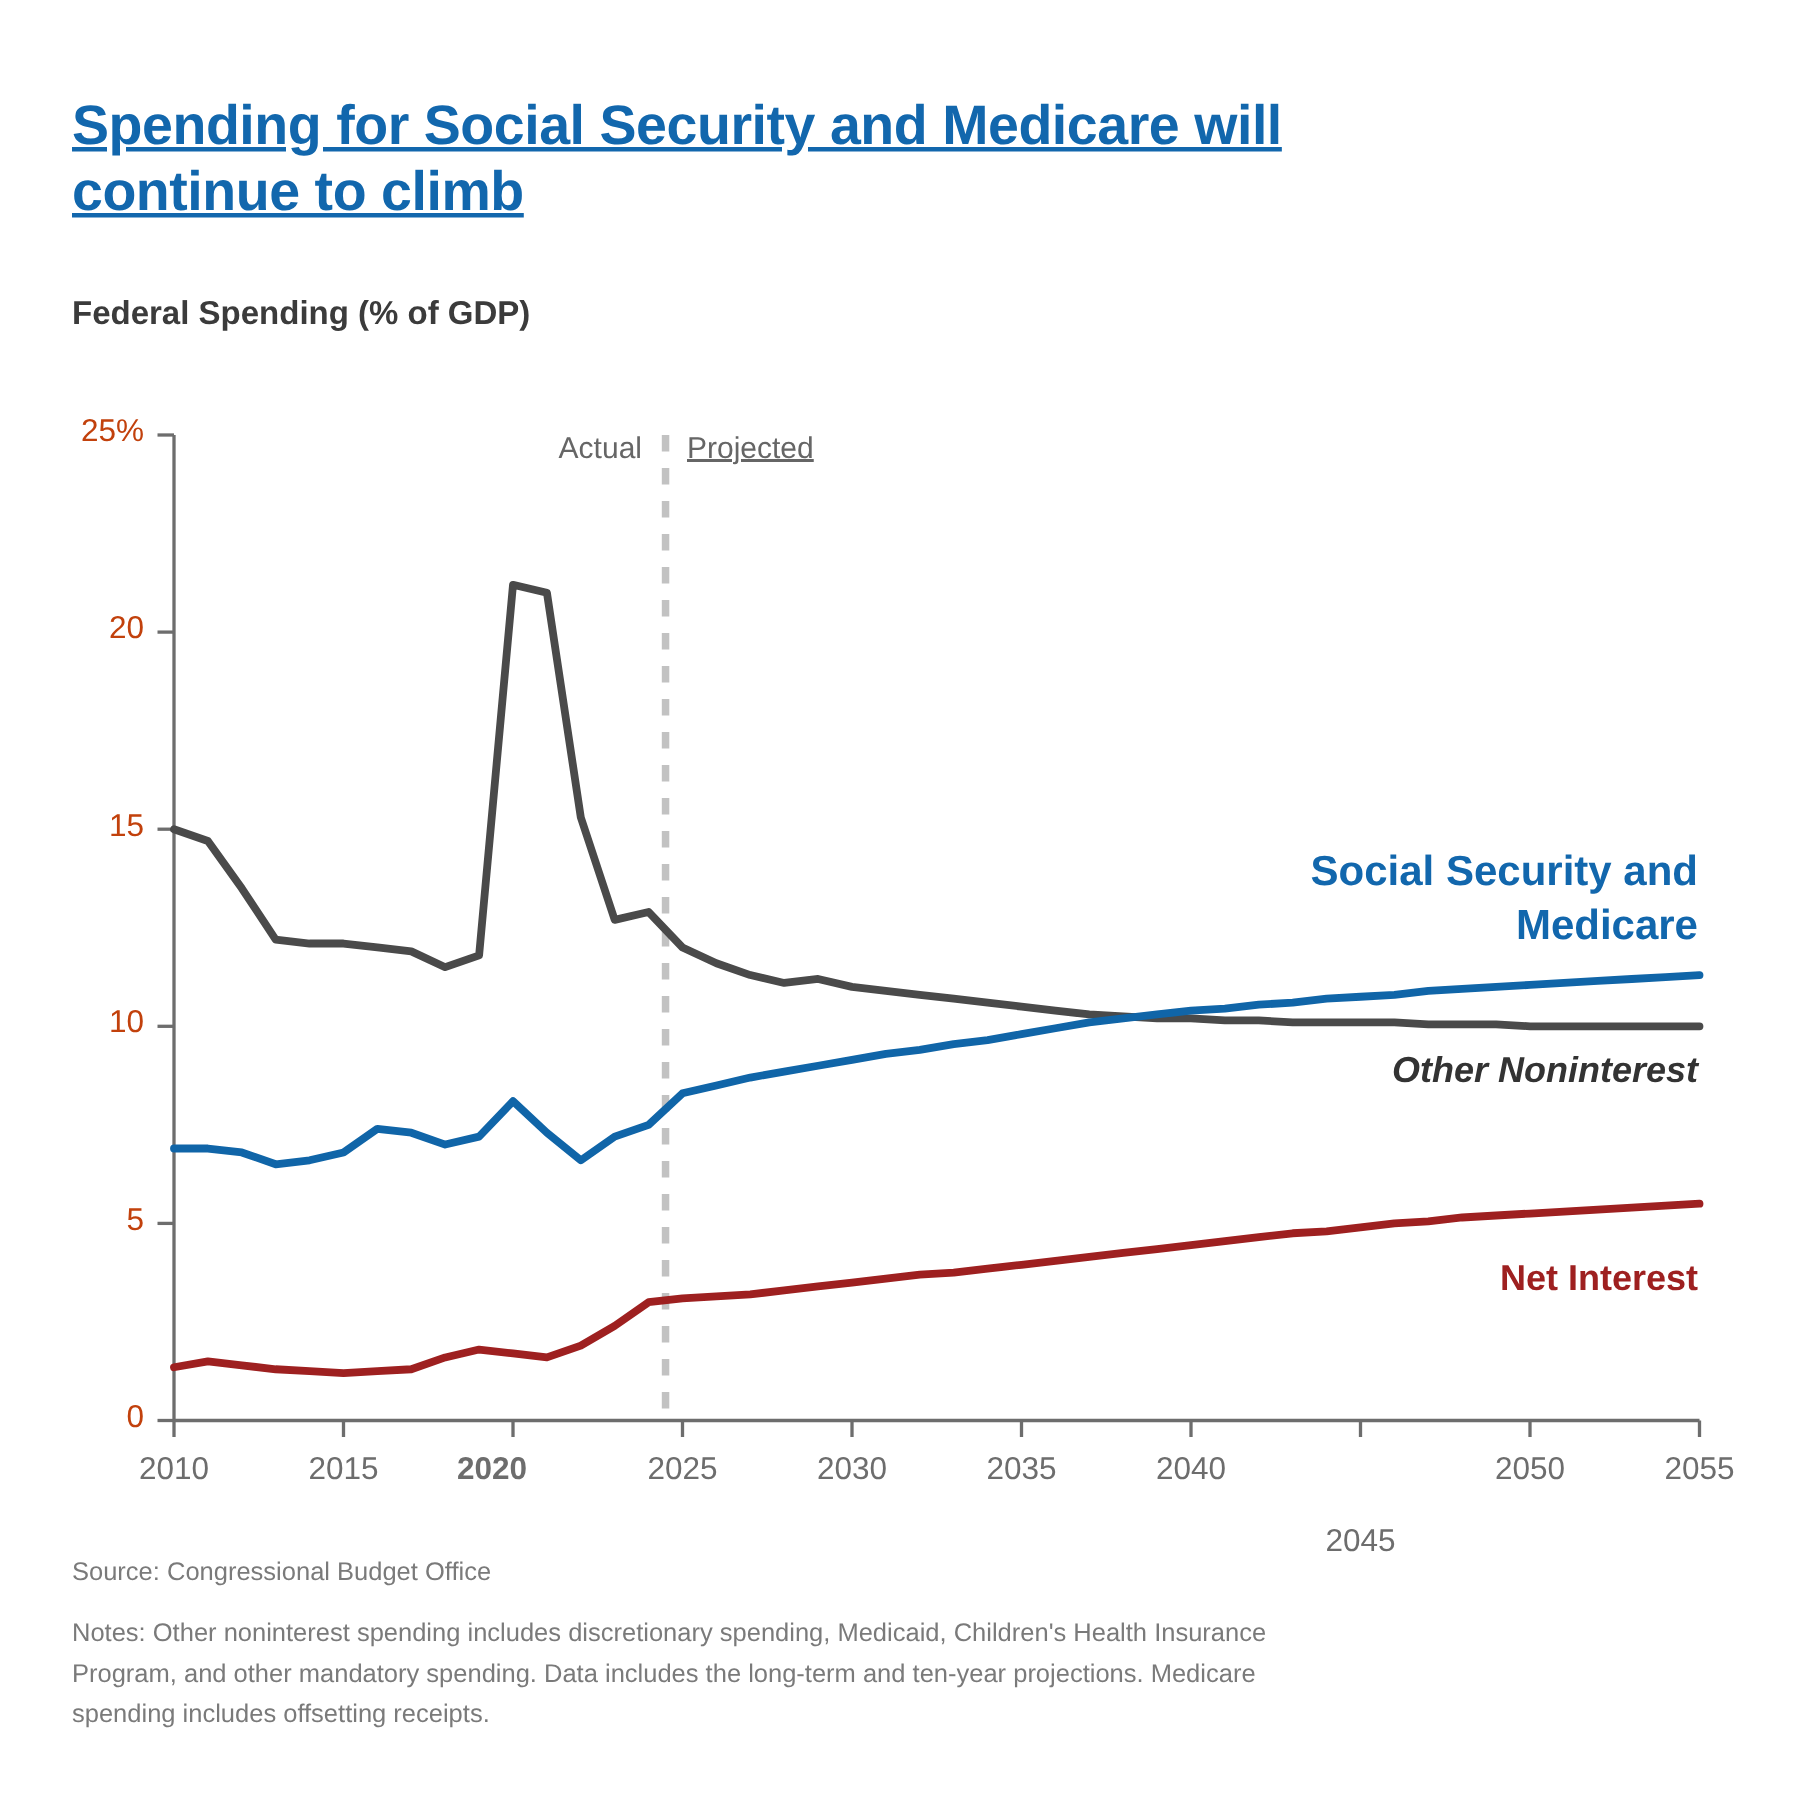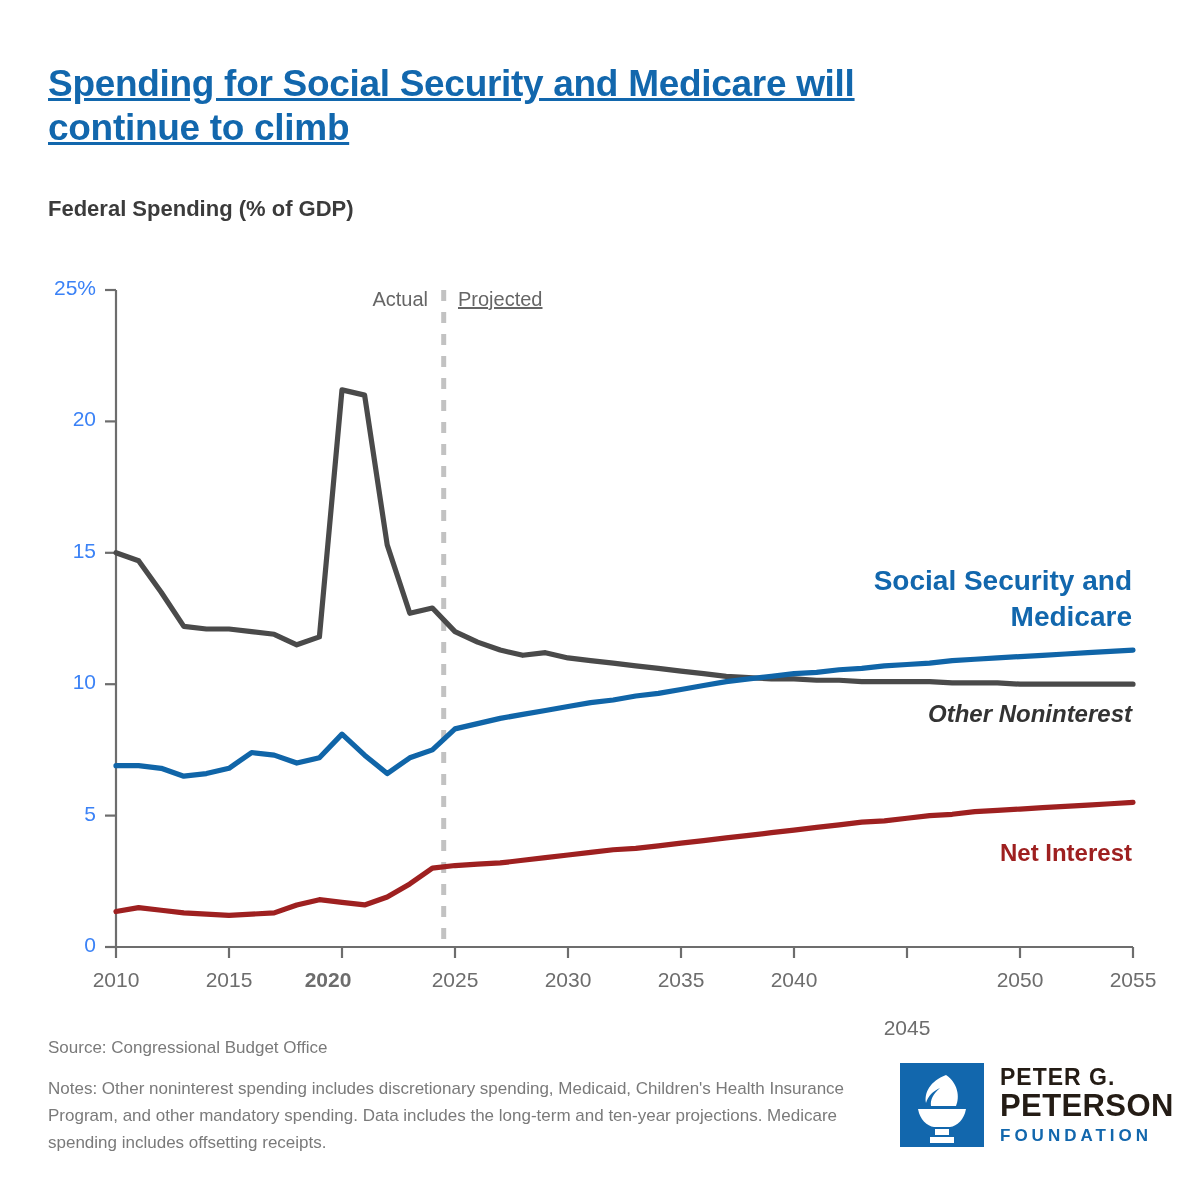--- a/index.html
+++ b/index.html
@@ -27,21 +27,21 @@
   
   #plot-area{
     position:absolute;left:0;top:0;width:1200px;height:1200px;
     pointer-events:none;
   }
   #plot-svg{display:block;}
 
   
   .ytick-label{
     position:absolute;text-align:right;width:70px;
-    font-size:21px;color:#3b82f6;
+    font-size:21px;color:#c2410c;
   }
   .xtick-label{
     position:absolute;text-align:center;width:110px;
     font-size:21px;color:#6d6d6d;
   }
 
   
   .era-label{
     position:absolute;font-size:20px;color:#666666;
   }
@@ -166,29 +166,14 @@
   <div class="era-label" id="era-actual">Actual</div>
   <div class="era-label" id="era-projected">Projected</div>
 
   <div id="label-ssm">Social Security and Medicare</div>
   <div id="label-other">Other Noninterest</div>
   <div id="label-net">Net Interest</div>
 
   <div id="footer-source">Source: Congressional Budget Office</div>
   <div id="footer-notes">Notes: Other noninterest spending includes discretionary spending, Medicaid, Children's Health Insurance Program, and other mandatory spending. Data includes the long-term and ten-year projections. Medicare spending includes offsetting receipts.</div>
 
-  <div id="logo">
-    <div id="logo-mark">
-      <svg width="84" height="84" viewBox="0 0 84 84">
-        <path d="M46 12 C30 18 24 30 26 40 C28 33 33 28 40 25 C33 31 30 37 31 43 L56 43 C60 34 58 20 46 12 Z" fill="#ffffff"></path>
-        <path d="M18 46 L66 46 C64 57 57 63 50 64 L34 64 C27 63 20 57 18 46 Z" fill="#ffffff"></path>
-        <rect x="35" y="66" width="14" height="6" fill="#ffffff"></rect>
-        <rect x="30" y="74" width="24" height="6" fill="#ffffff"></rect>
-      </svg>
-    </div>
-    <div id="logo-wordmark">
-      <div id="logo-line1">PETER G.</div>
-      <div id="logo-line2">PETERSON</div>
-      <div id="logo-line3">FOUNDATION</div>
-    </div>
-  </div>
 
 </div>
 
 </body></html>

